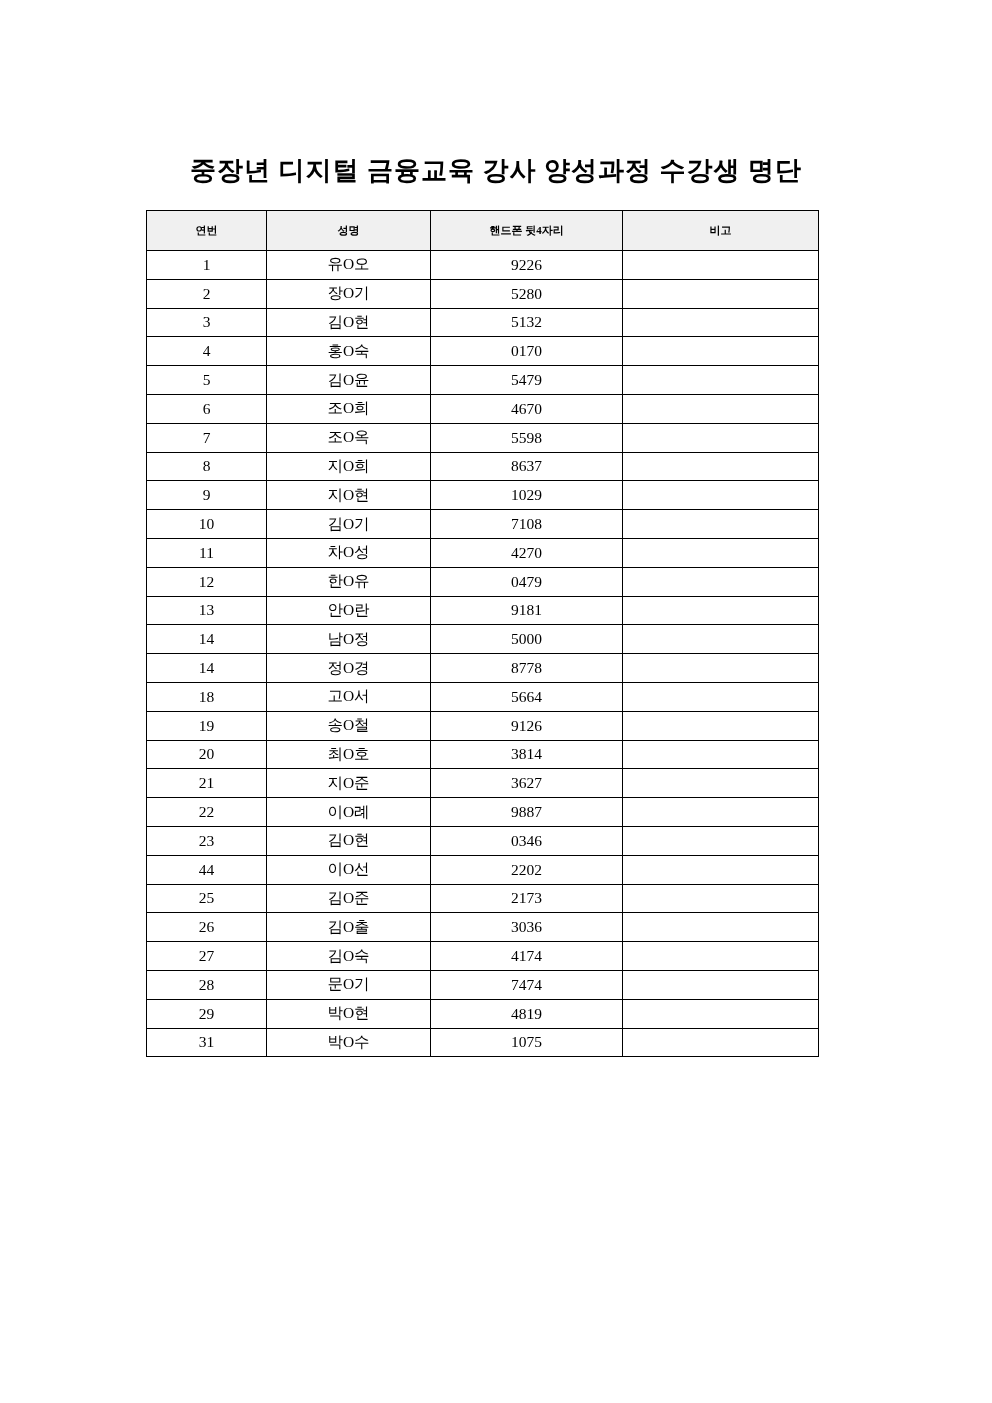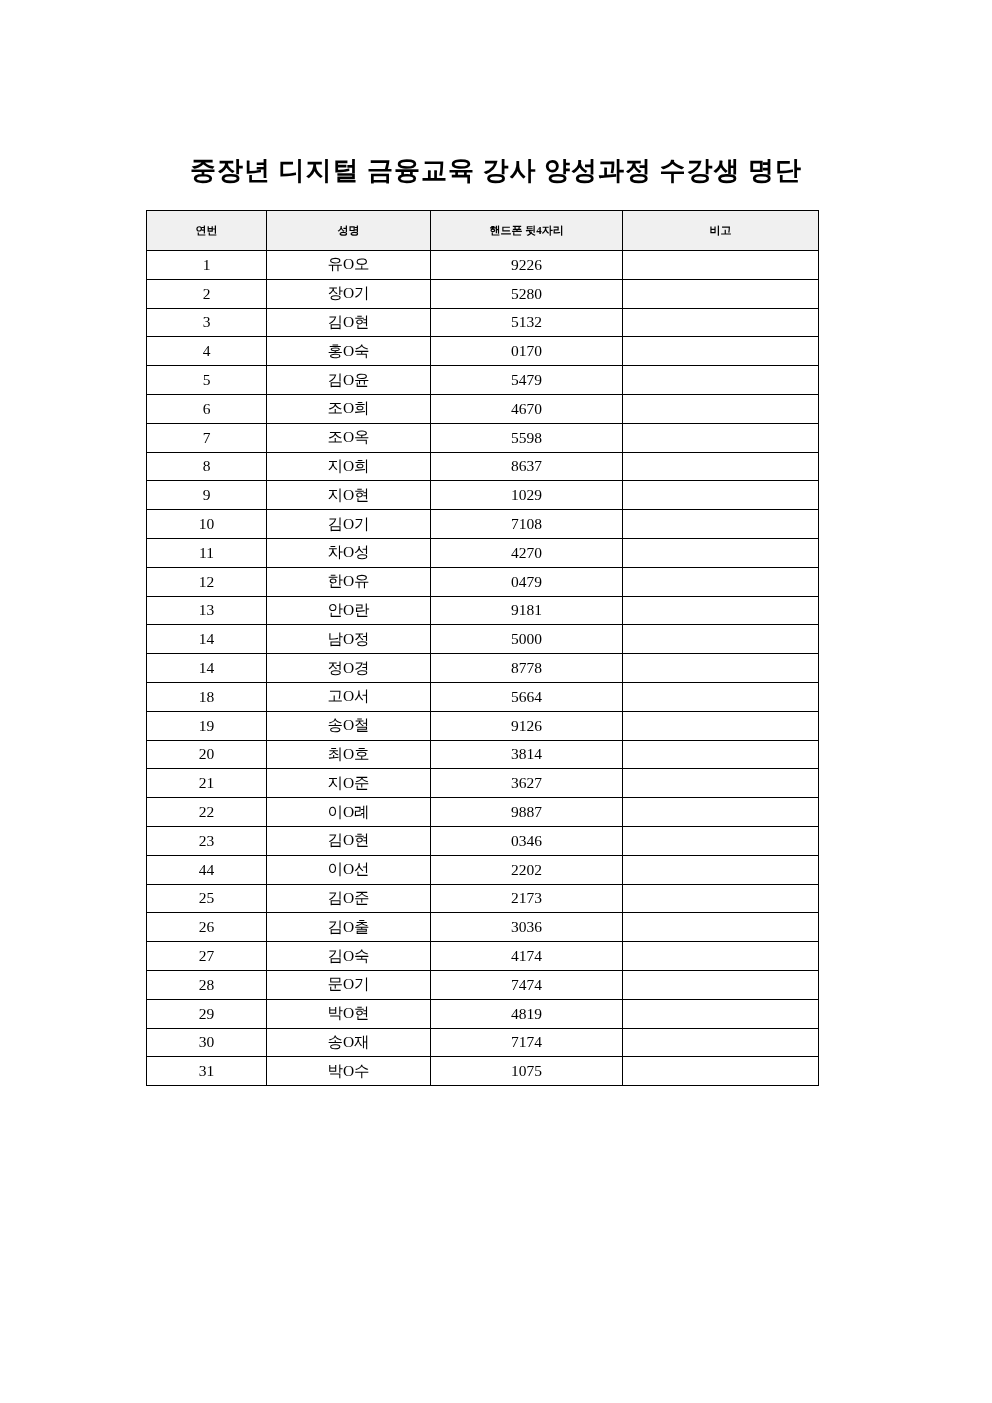--- a/index.html
+++ b/index.html
@@ -240,26 +240,20 @@
           <td>7474</td>
           <td></td>
         </tr>
         <tr>
           <td>29</td>
           <td>박O현</td>
           <td>4819</td>
           <td></td>
         </tr>
         <tr>
-          <td>30</td>
-          <td>송O재</td>
-          <td>7174</td>
-          <td></td>
-        </tr>
-        <tr>
           <td>31</td>
           <td>박O수</td>
           <td>1075</td>
           <td></td>
         </tr>
       </tbody>
   </table>
 
 </div>
 

